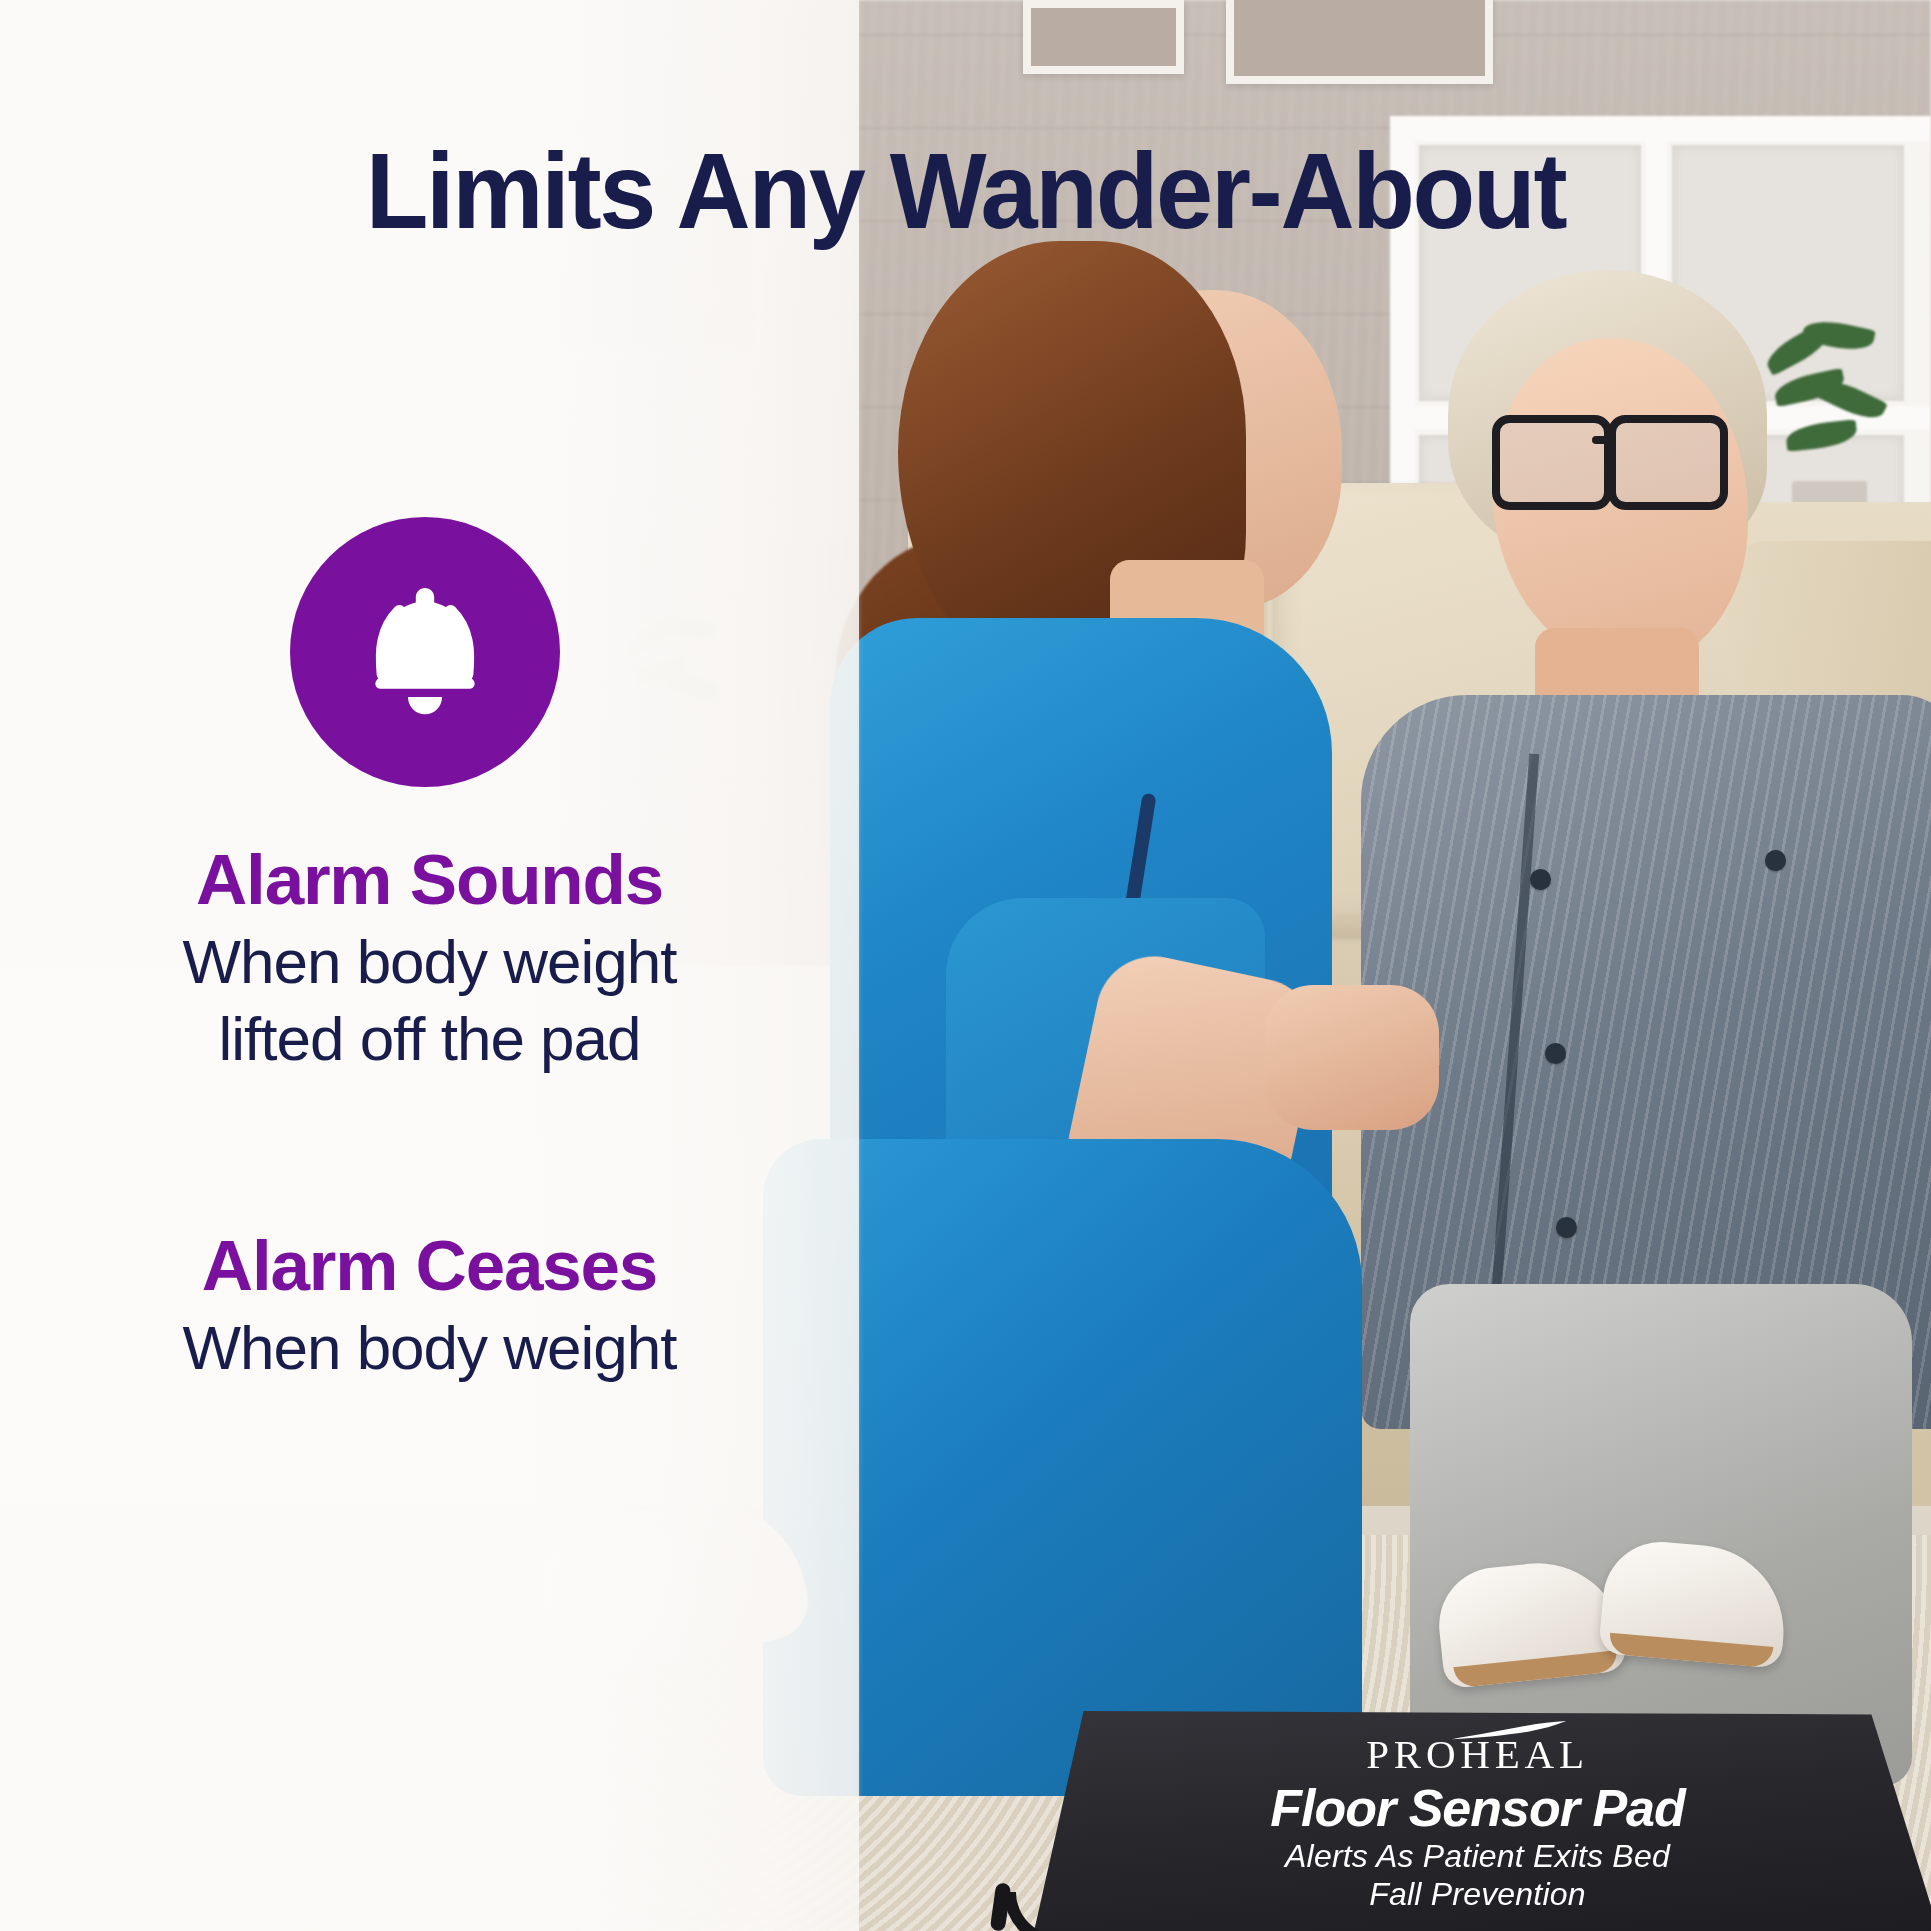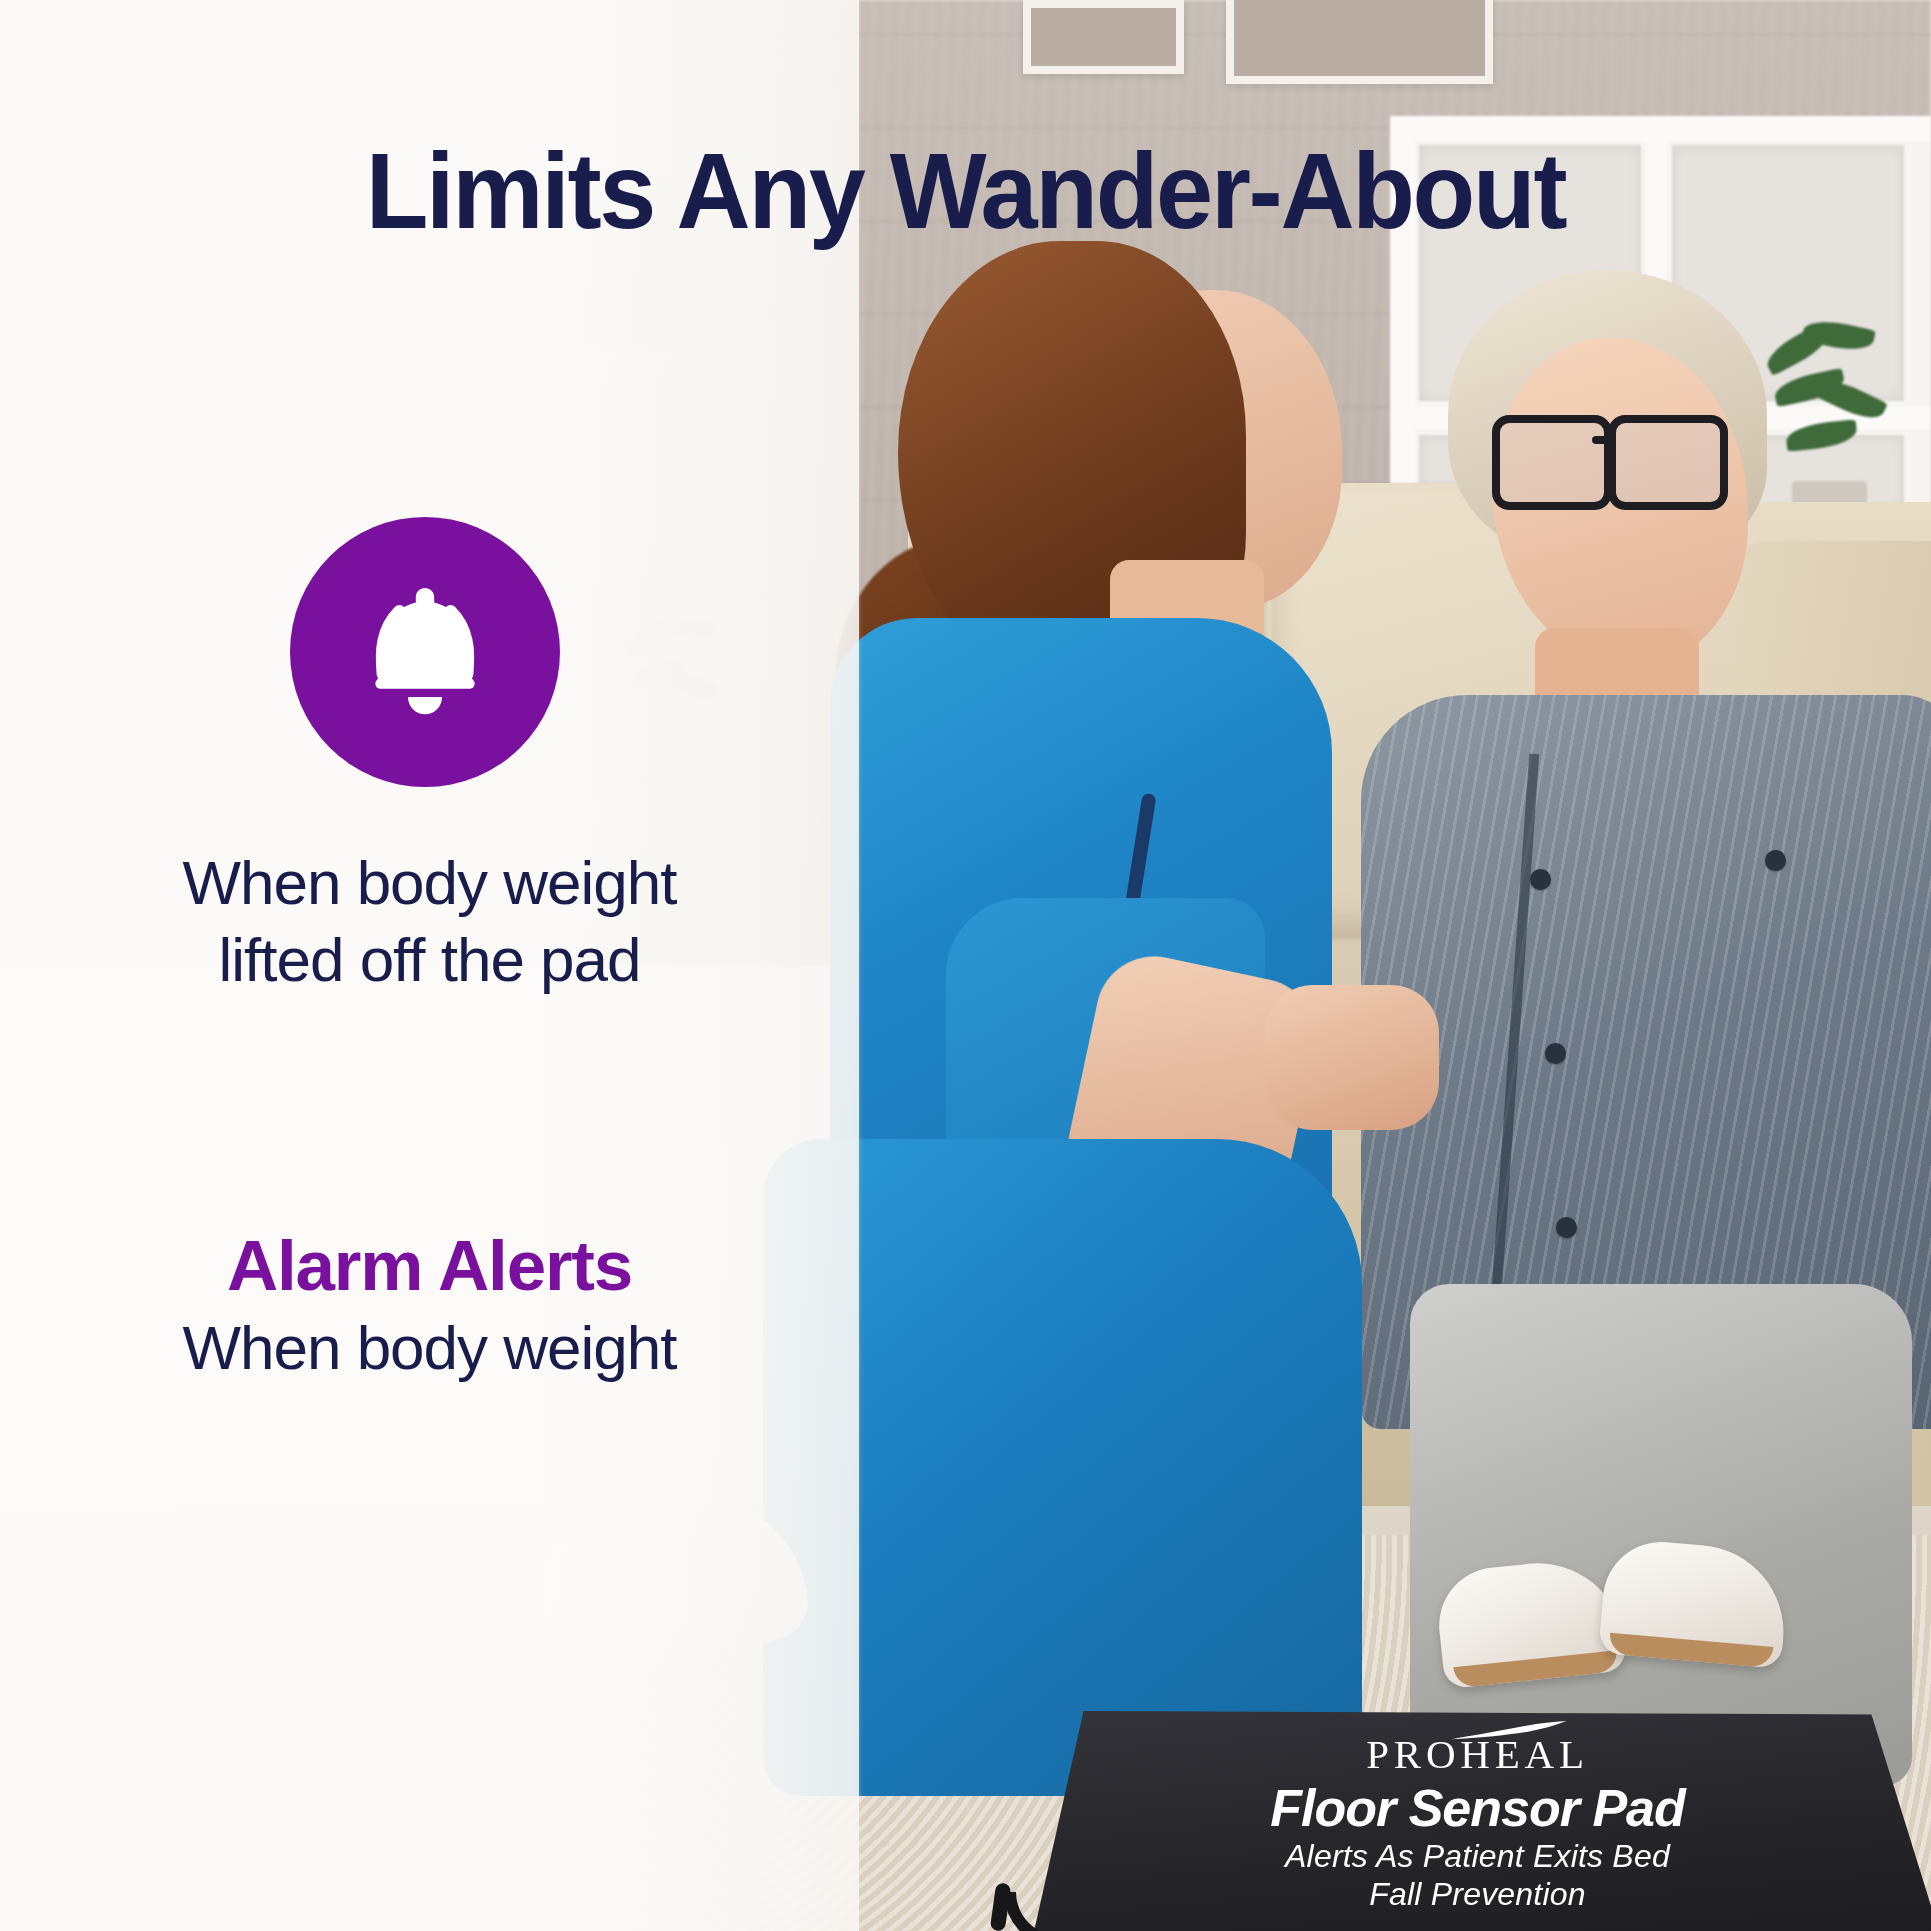--- a/index.html
+++ b/index.html
@@ -268,26 +268,27 @@
       <svg viewBox="0 0 100 100" aria-hidden="true">
         <path fill="#ffffff" d="M50 11c-3.1 0-5.6 2.5-5.6 5.6v3.2C33.1 22.4 25 32.4 25 44.2v17.6l-4.6 5.6c-1.6 2-.2 5 2.4 5h54.4c2.6 0 4-3 2.4-5L75 61.8V44.2C75 32.4 66.9 22.4 55.6 19.8v-3.2C55.6 13.5 53.1 11 50 11z"></path>
         <path fill="#ffffff" d="M39.6 77.4h20.8C60.4 83.2 55.7 88 50 88s-10.4-4.8-10.4-10.6z"></path>
         <path fill="none" stroke="#ffffff" stroke-width="8" stroke-linecap="round" d="M24.5 63.5C24 58 23.5 50 25 43c1.6-7.5 5.3-13.5 9.4-17.6"></path>
         <path fill="none" stroke="#ffffff" stroke-width="8" stroke-linecap="round" d="M75.5 63.5c.5-5.5 1-13.5-.5-20.5-1.6-7.5-5.3-13.5-9.4-17.6"></path>
       </svg>
     </div>
   </div>
 
   <div class="txtblock blockA">
+    <p class="kicker">Alarm Sounds</p>
     <p class="sub">When body weight</p>
     <p class="sub">lifted off the pad</p>
   </div>
 
   <div class="txtblock blockB">
-    <p class="kicker">Alarm Alerts</p>
+    <p class="kicker">Alarm Ceases</p>
     <p class="sub">When body weight</p>
   </div>
 
   <div class="cord"></div>
   <div class="cord2"></div>
   <div class="pad">
     <div class="pad-inner">
       <div class="pad-logo">
         <svg class="swoosh" viewBox="0 0 120 22" aria-hidden="true">
           <path fill="#ffffff" d="M0 19c24-4 52-9 78-14 14-2.7 28-4 42-5-12 5-26 8.5-40 11.2C58 14.6 28 18 0 19z"></path>

